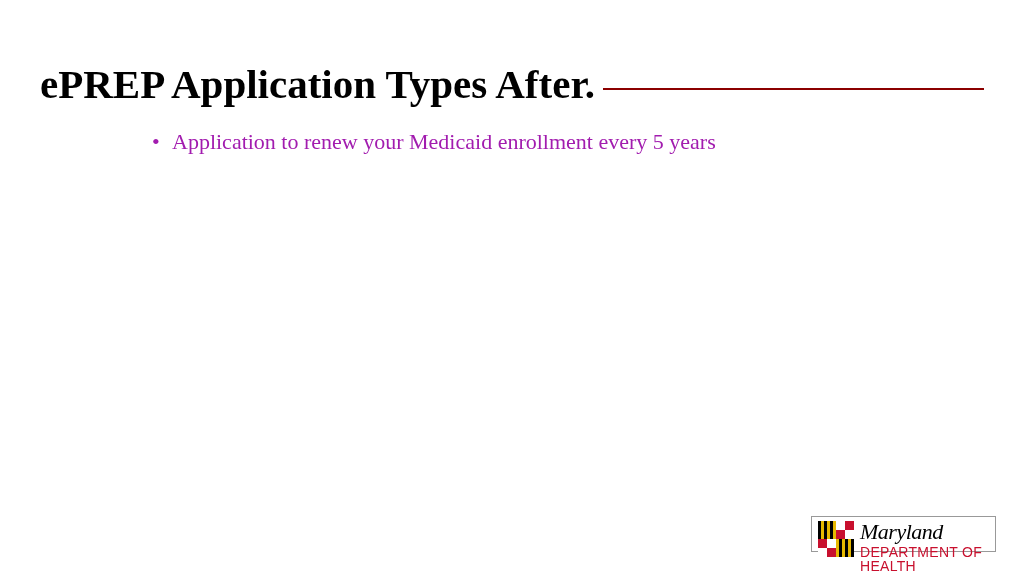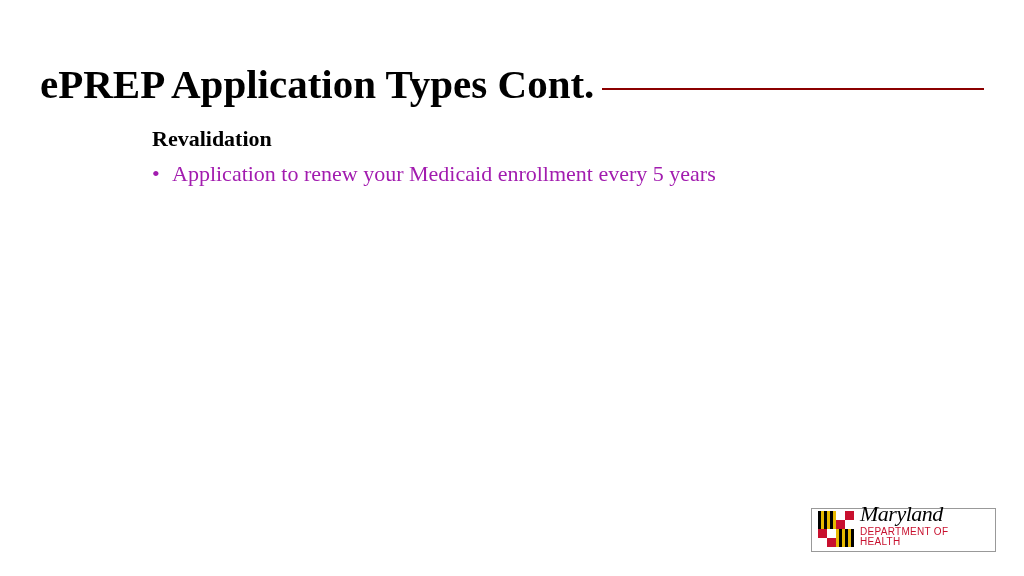--- a/index.html
+++ b/index.html
@@ -61,25 +61,25 @@
       position: absolute;
       left: 0;
       top: 0;
       font-size: 22px;
     }
     .logo {
       position: absolute;
       right: 28px;
       bottom: 24px;
       width: 185px;
-      height: 44px;
+      height: 36px;
       border: 1px solid #999;
       background: #fff;
       display: flex;
-      align-items: flex-end;
+      align-items: flex-start;
       padding: 4px 6px;
     }
     .flag {
       width: 36px;
       height: 36px;
       display: grid;
       grid-template-columns: 1fr 1fr;
       grid-template-rows: 1fr 1fr;
       flex-shrink: 0;
     }
@@ -96,37 +96,36 @@
     }
     .logo-main {
       font-family: Georgia, serif;
       font-size: 22px;
       font-style: italic;
       color: #000;
       letter-spacing: -0.5px;
     }
     .logo-sub {
       font-family: Arial, sans-serif;
-      font-size: 10px;
+      font-size: 14px;
       color: #c8102e;
       letter-spacing: 0.3px;
       margin-top: 2px;
     }
   </style>
 </head>
 <body>
 
 <div class="slide">
   <div class="title-row">
-    <div class="title">ePREP Application Types Cont.</div>
+    <div class="title">ePREP Application Types After.</div>
     <div class="title-line"></div>
   </div>
 
   <div class="content">
-    <div class="subtitle">Revalidation</div>
     <ul>
       <li>Application to renew your Medicaid enrollment every 5 years</li>
     </ul>
   </div>
 
   <div class="logo">
     <div class="flag">
       <div class="flag-q1"></div>
       <div class="flag-q2"></div>
       <div class="flag-q3"></div>

